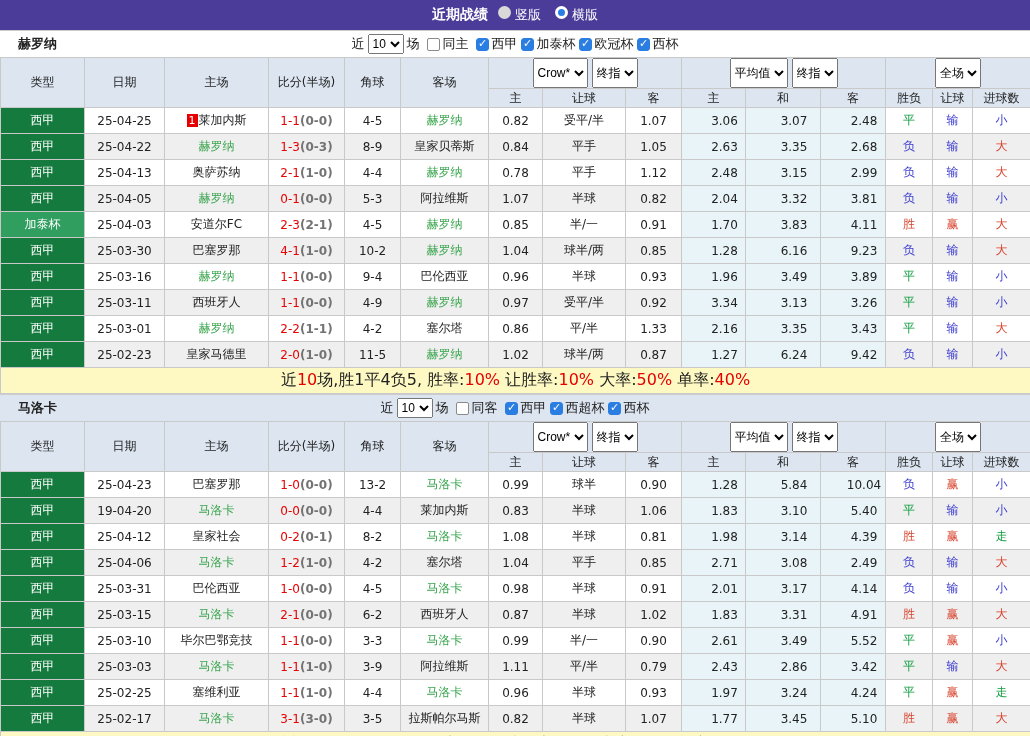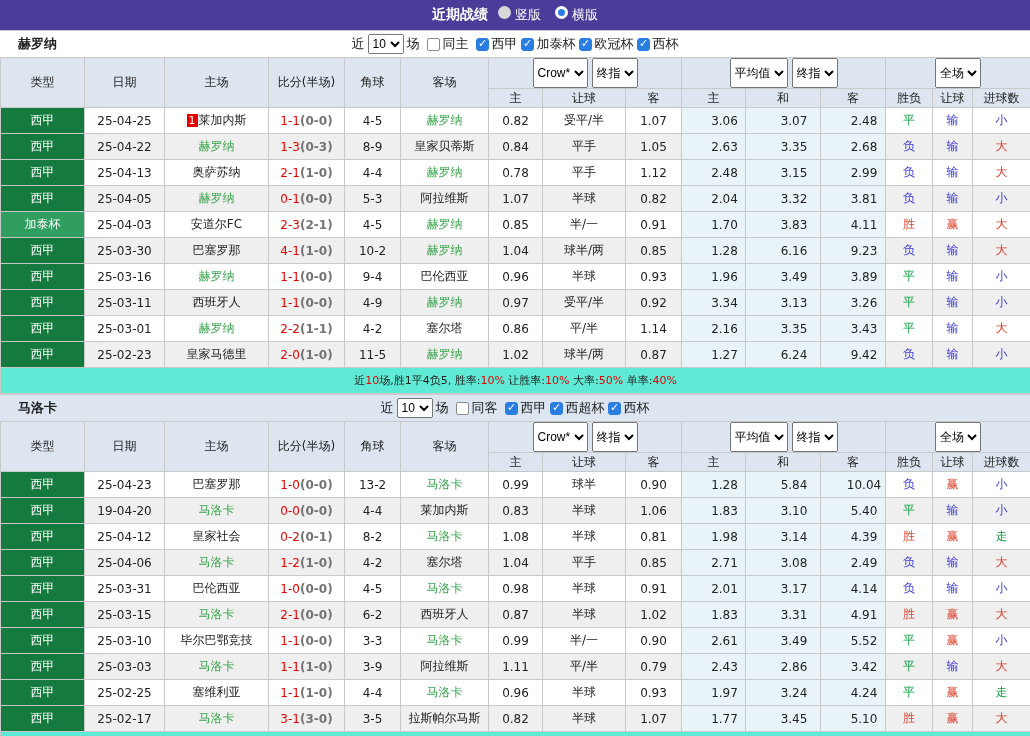--- a/index.html
+++ b/index.html
@@ -46,21 +46,21 @@
   tbody td{height:25px;font-size:12px;background:#fff;}
   tbody tr.even td{background:var(--stripe);}
   tbody td.avgcol{background:var(--avgbg) !important;padding-left:22px;}
   td.type-liga{background:var(--liga) !important;color:#fff;}
   td.type-cup{background:var(--cup) !important;color:#fff;}
   .team-green{color:var(--teamgreen);}
   .score{color:var(--red);}
   .half{color:#737373;font-weight:bold;}
   .badge{background:var(--red);color:#fff;font-size:11px;padding:0 2px;margin-right:1px;}
   .res-g{color:var(--resgreen);} .res-b{color:var(--resblue);} .res-r{color:var(--resred);}
-  tfoot td{height:25px;background:#5eead4;font-size:11px;}
+  tfoot td{height:25px;background:#fef9c3;font-size:16px;}
   tfoot .red{color:var(--red);}
 </style>
 </head>
 <body>
 
 <div class="topbar">
   <span class="title">近期战绩</span>
   <span class="radio-group">
     <span class="radio-item">
       <span class="radio-dot"></span>
@@ -273,21 +273,21 @@
         </tr>
         <tr class="odd">
           <td class="type-liga">西甲</td>
           <td>25-03-01</td>
           <td><span class="team-green">赫罗纳</span></td>
           <td><span class="score">2-2</span><span class="half">(1-1)</span></td>
           <td>4-2</td>
           <td><span>塞尔塔</span></td>
           <td>0.86</td>
           <td>平/半</td>
-          <td>1.14</td>
+          <td>1.33</td>
           <td class="avgcol">2.16</td>
           <td class="avgcol">3.35</td>
           <td class="avgcol">3.43</td>
           <td class="res-g">平</td>
           <td class="res-b">输</td>
           <td class="res-r">大</td>
         </tr>
         <tr class="even">
           <td class="type-liga">西甲</td>
           <td>25-02-23</td>

